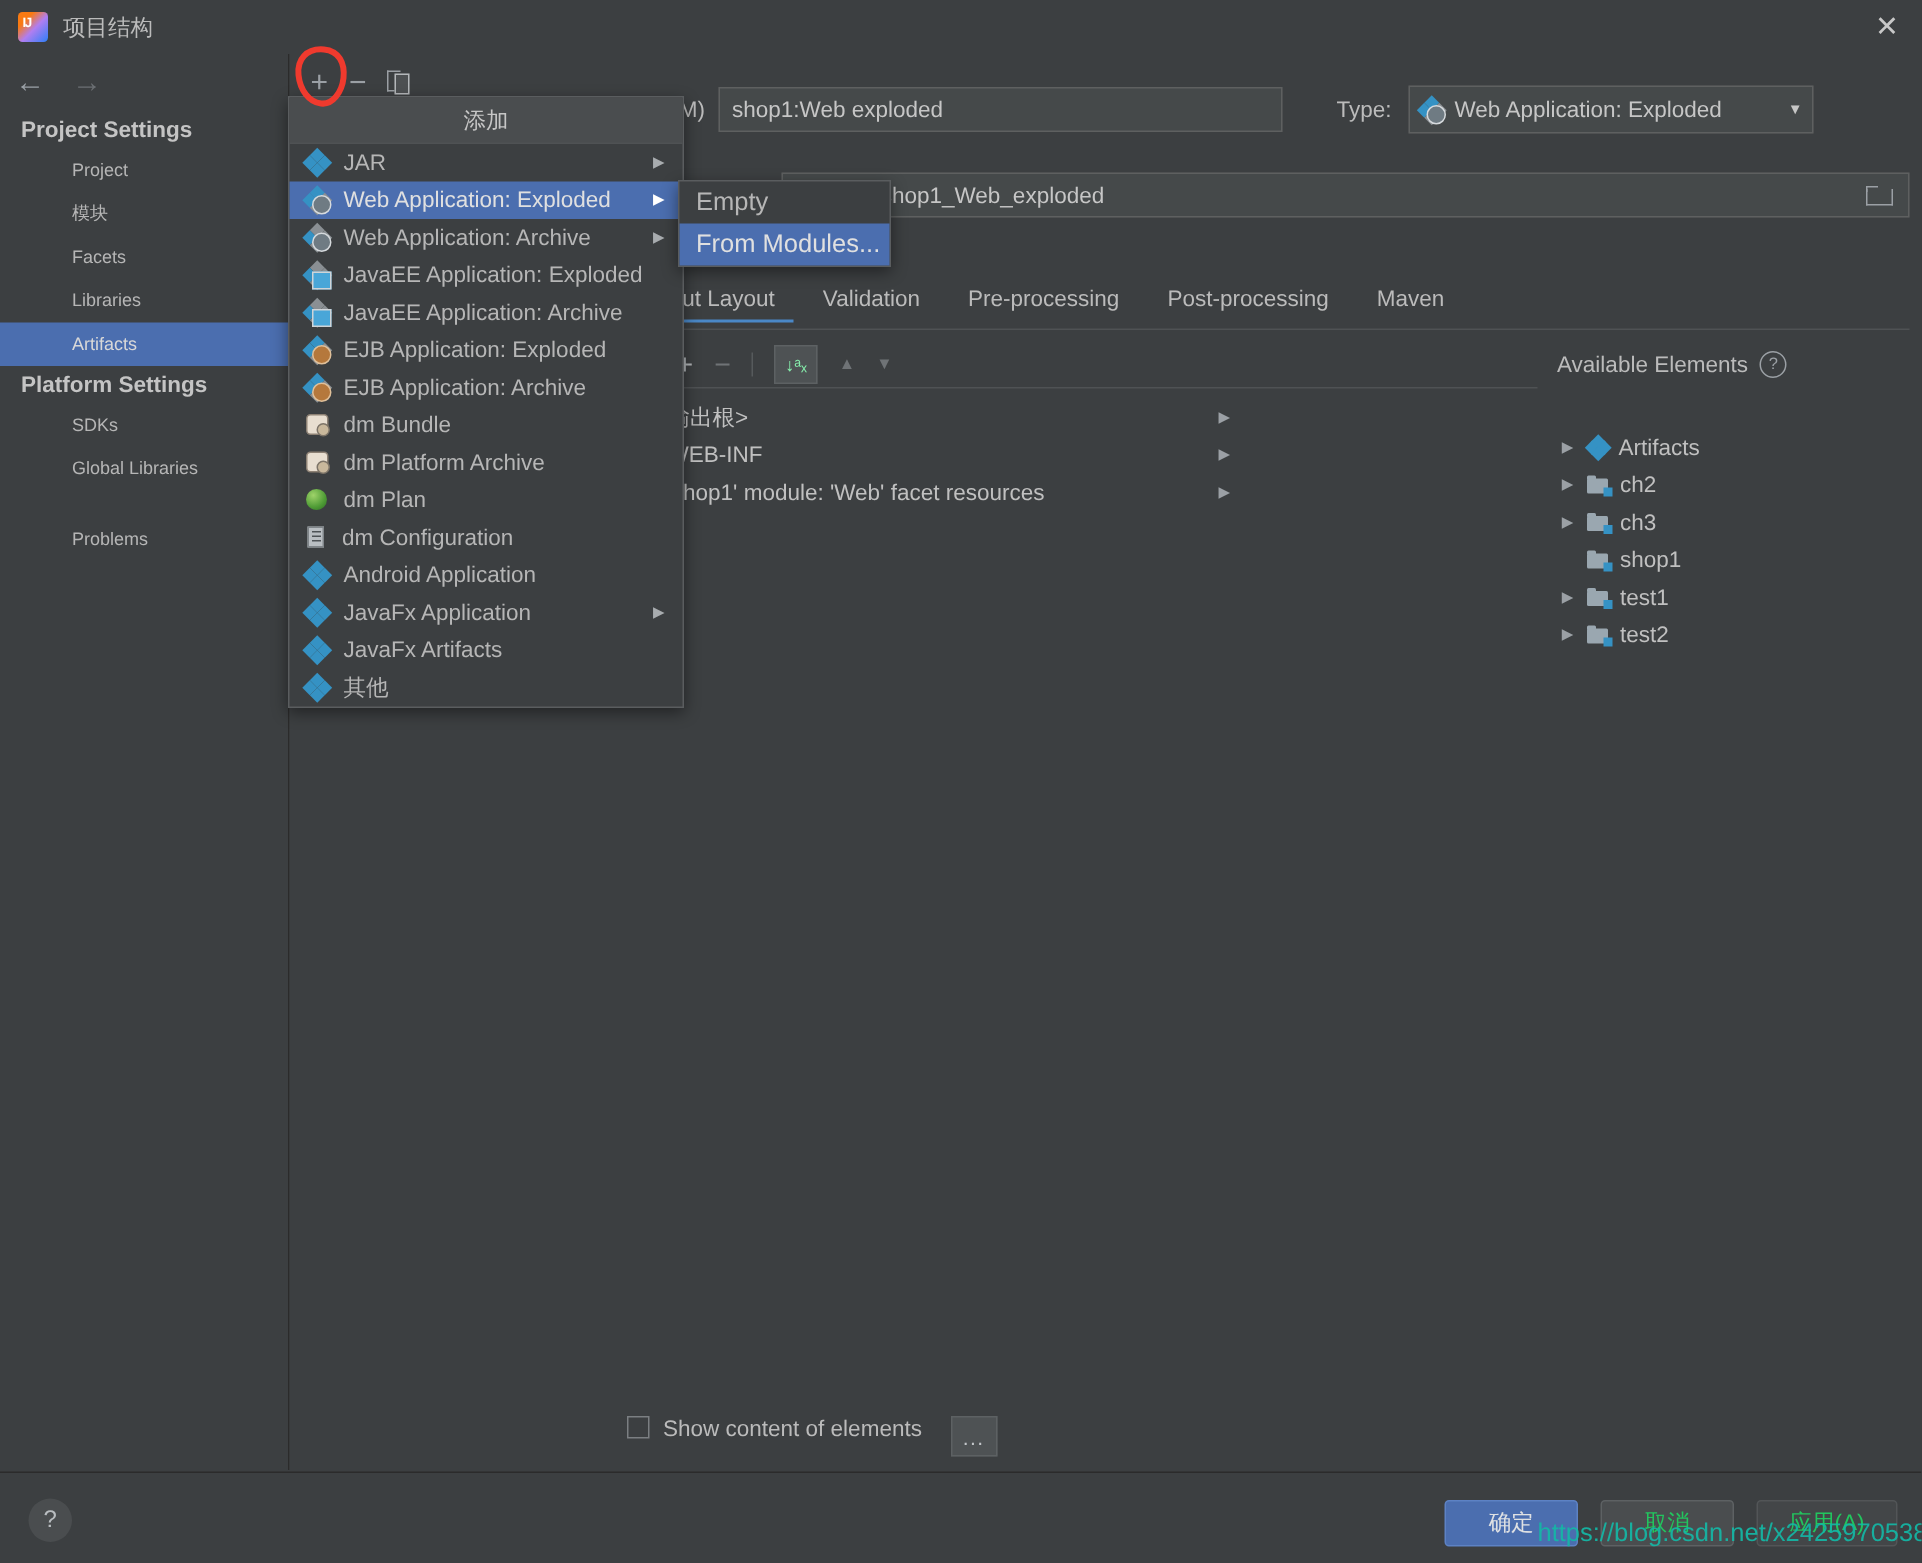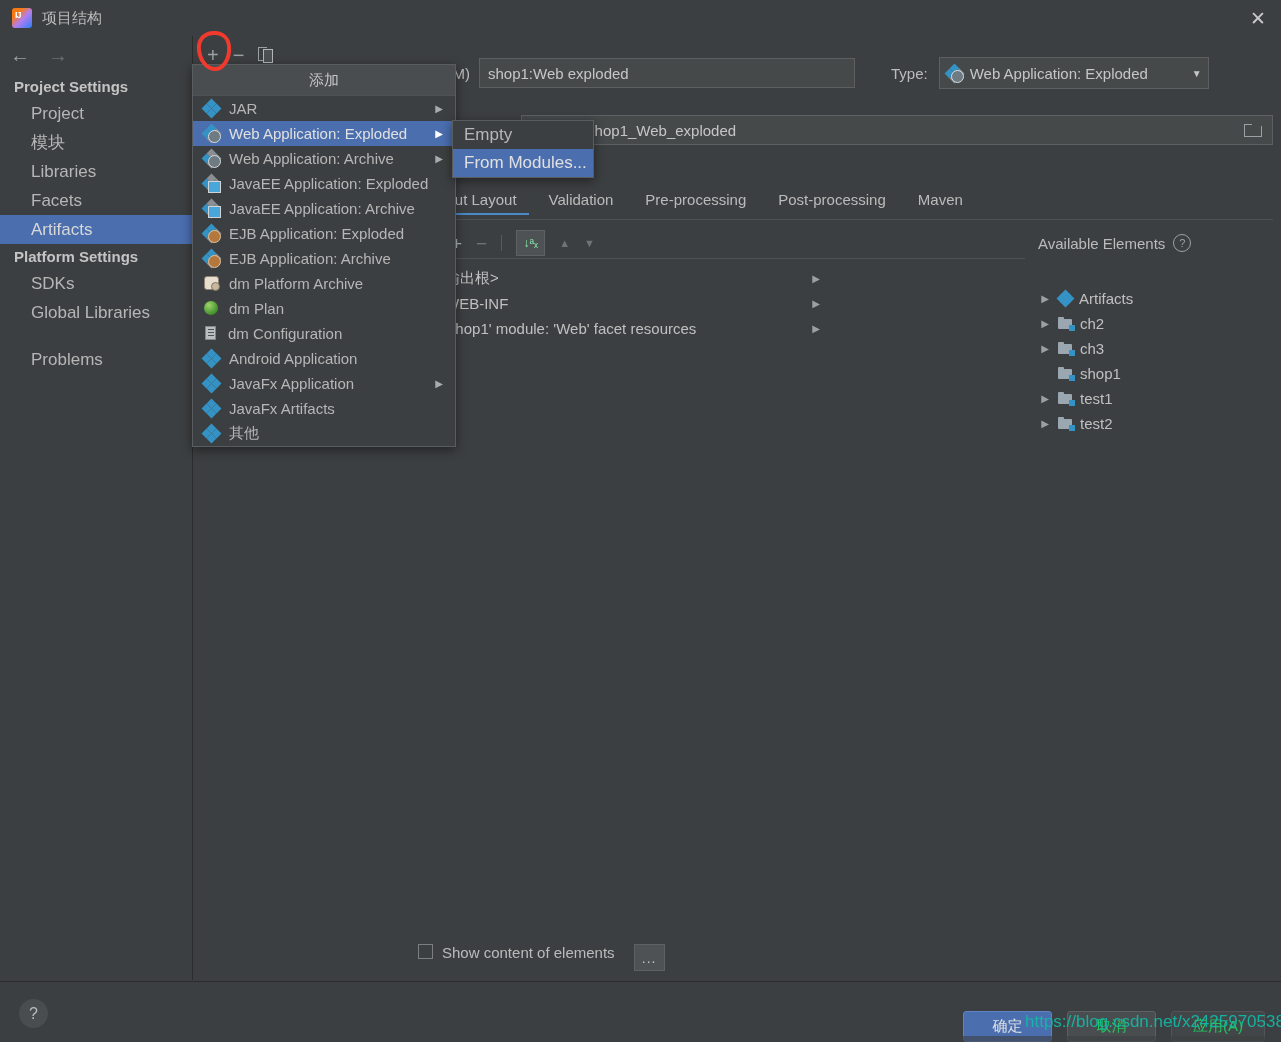--- a/index.html
+++ b/index.html
@@ -39,21 +39,21 @@
     background:#3c3f41;border-right:1px solid #2b2b2b;
   }
   .nav-arrows{height:38px;display:flex;align-items:center;padding-left:10px;gap:18px;}
   .arrow{font-size:20px;color:#9aa0a6;line-height:1;}
   .arrow.dim{color:#6b6f73;}
   .side-group{
     font-weight:bold;color:#c4c4c4;font-size:15px;
     padding:4px 0 4px 14px;
   }
   .side-item{
-    font-size:17px;color:#b6b6b6;padding:4px 0 4px 31px;height:21px;line-height:21px;
+    font-size:12px;color:#b6b6b6;padding:4px 0 4px 48px;height:21px;line-height:21px;
   }
   .side-item.selected{background:#4b6eaf;color:#d8d8d8;}
   .side-sep{height:18px;}
 
   
   .content{
     position:absolute;left:193px;top:36px;width:1088px;height:944px;
     background:#3c3f41;
   }
   
@@ -197,21 +197,21 @@
   .footer{
     position:absolute;left:0;top:981px;width:1281px;height:61px;background:#3c3f41;
     border-top:1px solid #2b2b2b;
   }
   .help-btn{
     position:absolute;left:19px;top:17px;width:29px;height:29px;border-radius:50%;
     background:#4a4d4f;color:#b9bdc0;font-size:16px;
     display:flex;align-items:center;justify-content:center;
   }
   .btn{
-    position:absolute;top:29px;height:31px;border-radius:3px;
+    position:absolute;top:18px;height:31px;border-radius:3px;
     font-size:15px;display:flex;align-items:center;justify-content:center;
     box-sizing:border-box;
   }
   .btn.ok{left:963px;width:89px;background:#4b6eaf;border:1px solid #5d82c4;color:#dfe1e3;}
   .btn.cancel{left:1067px;width:89px;background:#4a4d4f;border:1px solid #5d6163;color:#22c55e;}
   .btn.apply{left:1171px;width:94px;background:#434648;border:1px solid #525557;color:#22c55e;}
 
   .watermark{
     position:absolute;left:1005px;top:1012px;font-size:17px;color:#14b8a6;
     opacity:.92;white-space:nowrap;font-family:"Liberation Sans",sans-serif;margin-left:20px;
@@ -306,22 +306,22 @@
 
   <div class="sidebar">
     <div class="nav-arrows">
       <span class="arrow">←</span>
       <span class="arrow dim">→</span>
     </div>
 
     <div class="side-group">Project Settings</div>
     <div class="side-item">Project</div>
     <div class="side-item">模块</div>
+    <div class="side-item">Facets</div>
     <div class="side-item">Libraries</div>
-    <div class="side-item">Facets</div>
     <div class="side-item selected">Artifacts</div>
 
     <div class="side-group">Platform Settings</div>
     <div class="side-item">SDKs</div>
     <div class="side-item">Global Libraries</div>
 
     <div class="side-sep"></div>
     <div class="side-item">Problems</div>
   </div>
 
@@ -534,20 +534,24 @@
       <span class="ic">
           <i class="d a"></i>
           <i class="d b"></i>
           <i class="d c grey"></i>
           <i class="d d2 grey"></i>
           <i class="bean"></i>
         </span>
       <span class="lbl">EJB Application: Archive</span>
     </div>
 
+    <div class="mi">
+      <span class="ic-bundle"></span>
+      <span class="lbl">dm Bundle</span>
+    </div>
 
     <div class="mi">
       <span class="ic-bundle"></span>
       <span class="lbl">dm Platform Archive</span>
     </div>
 
     <div class="mi">
       <span class="ic-plan"></span>
       <span class="lbl">dm Plan</span>
     </div>

